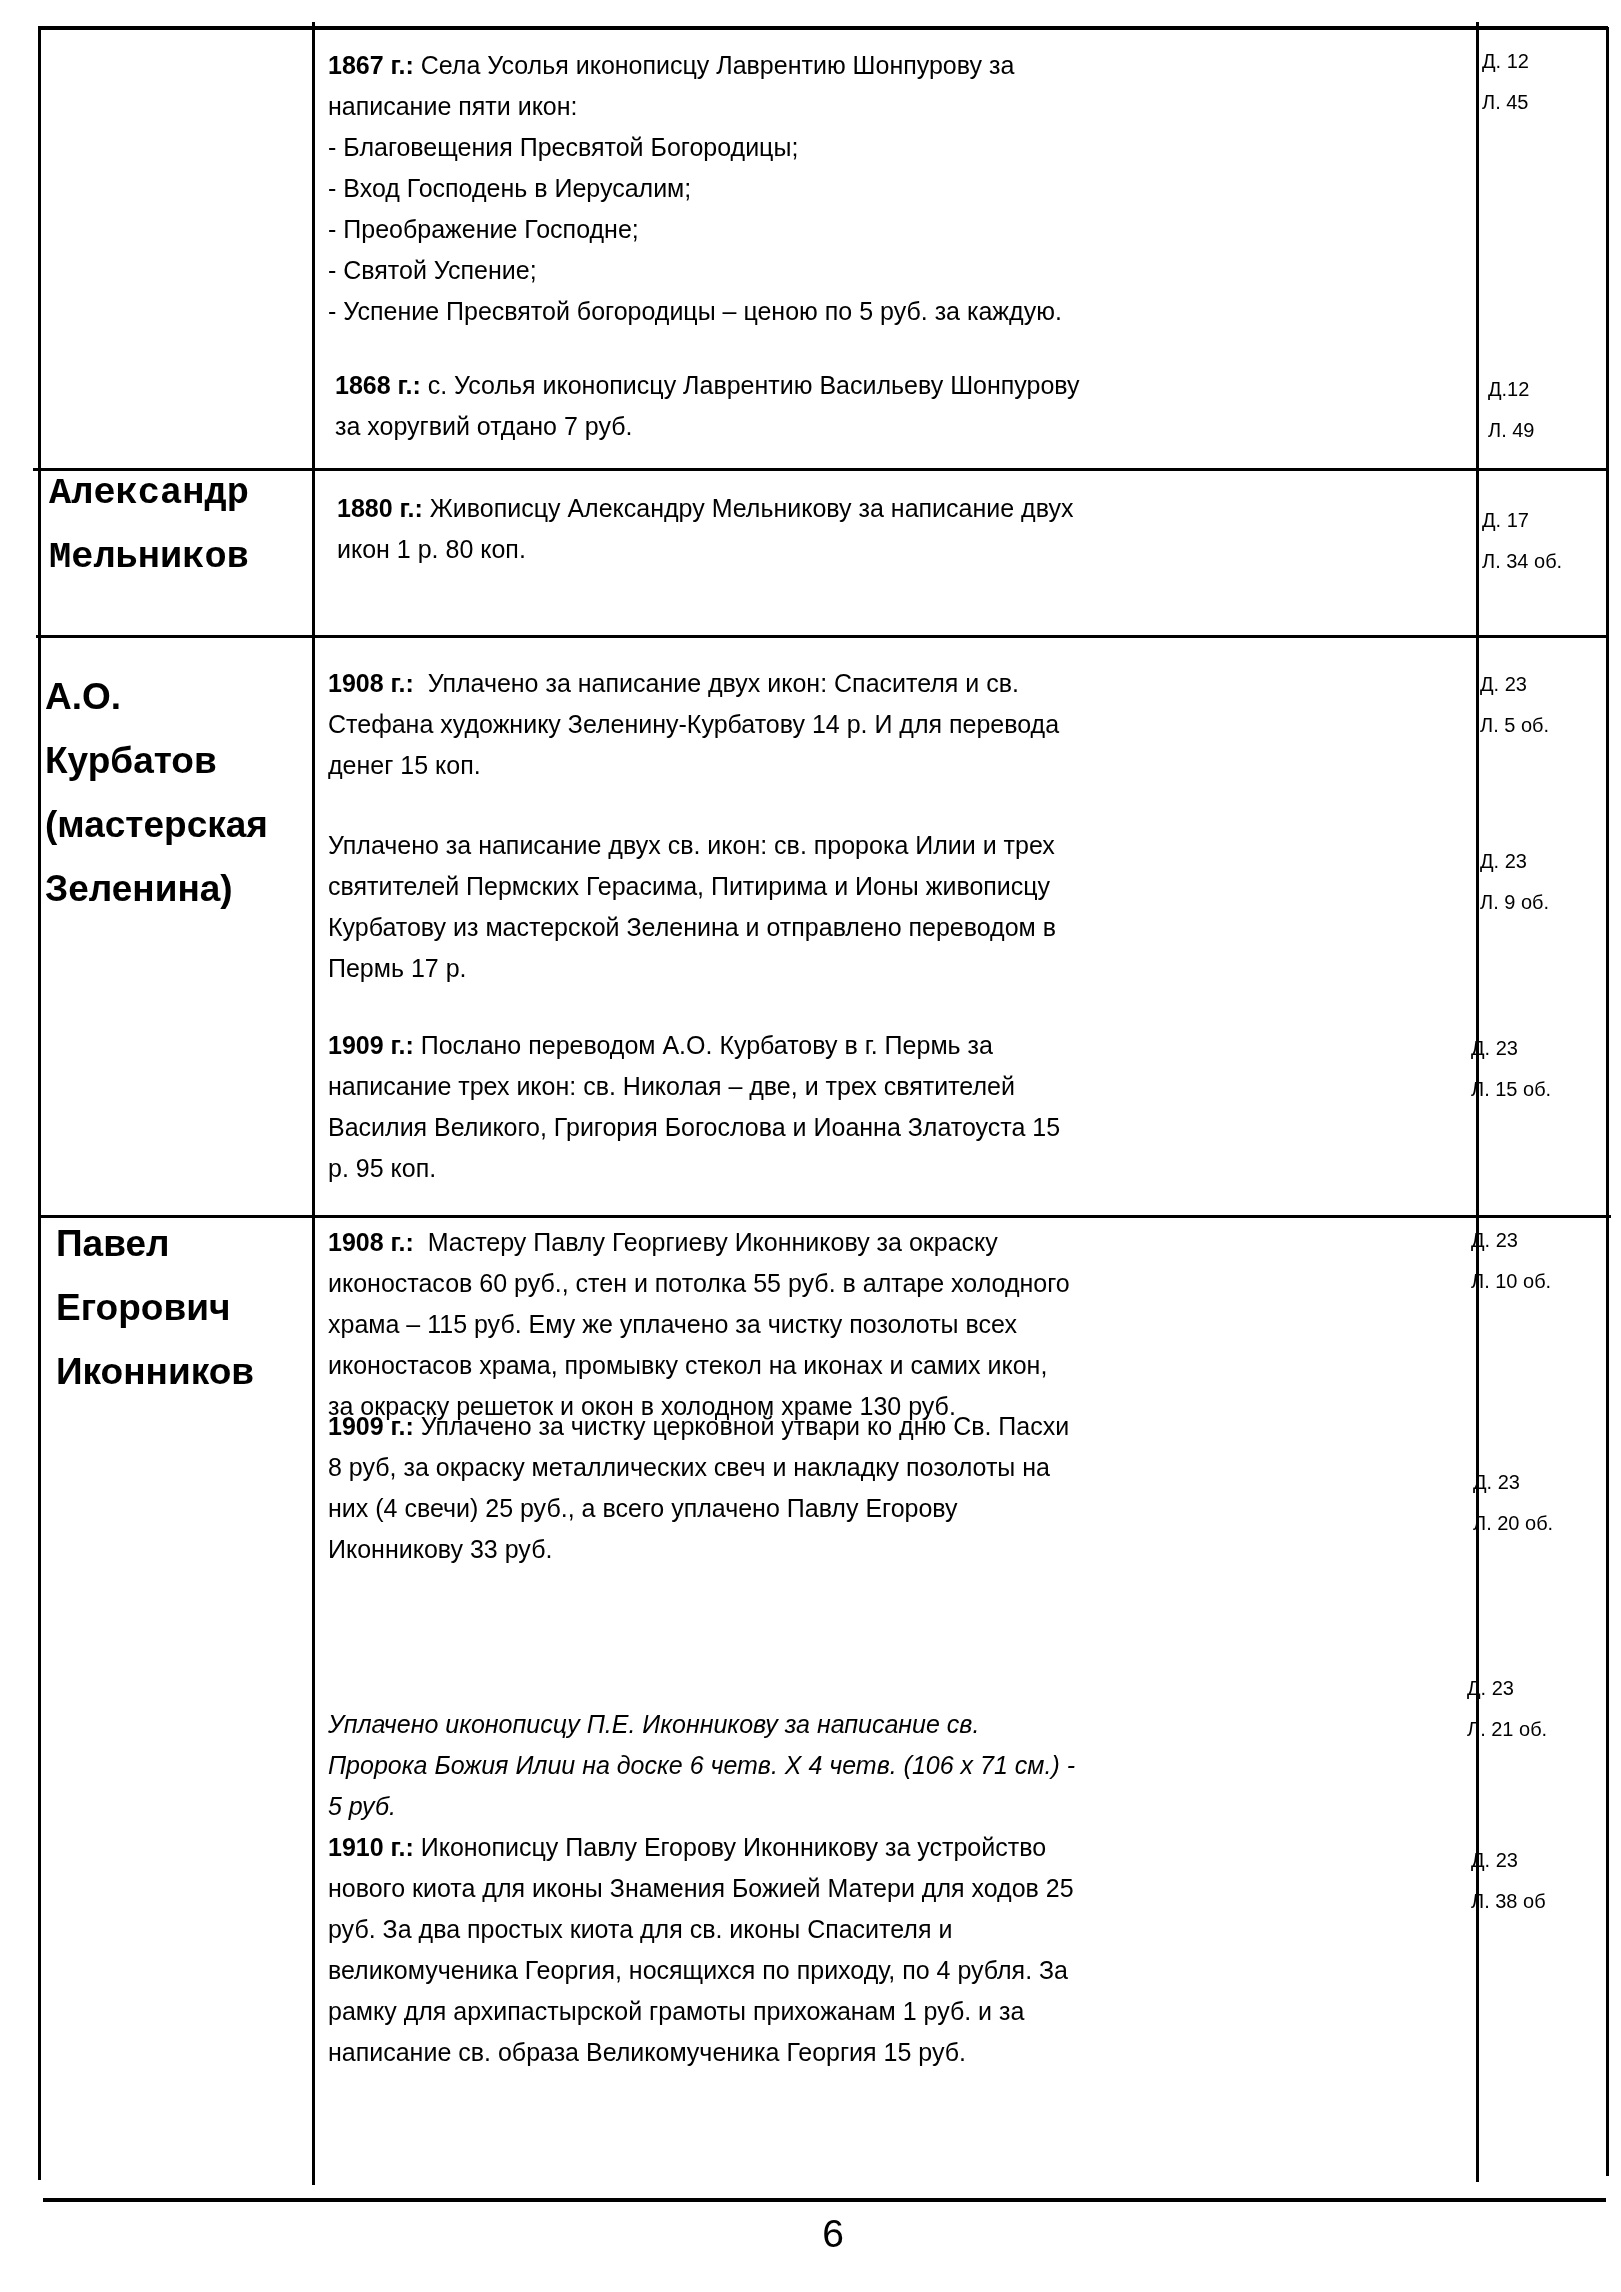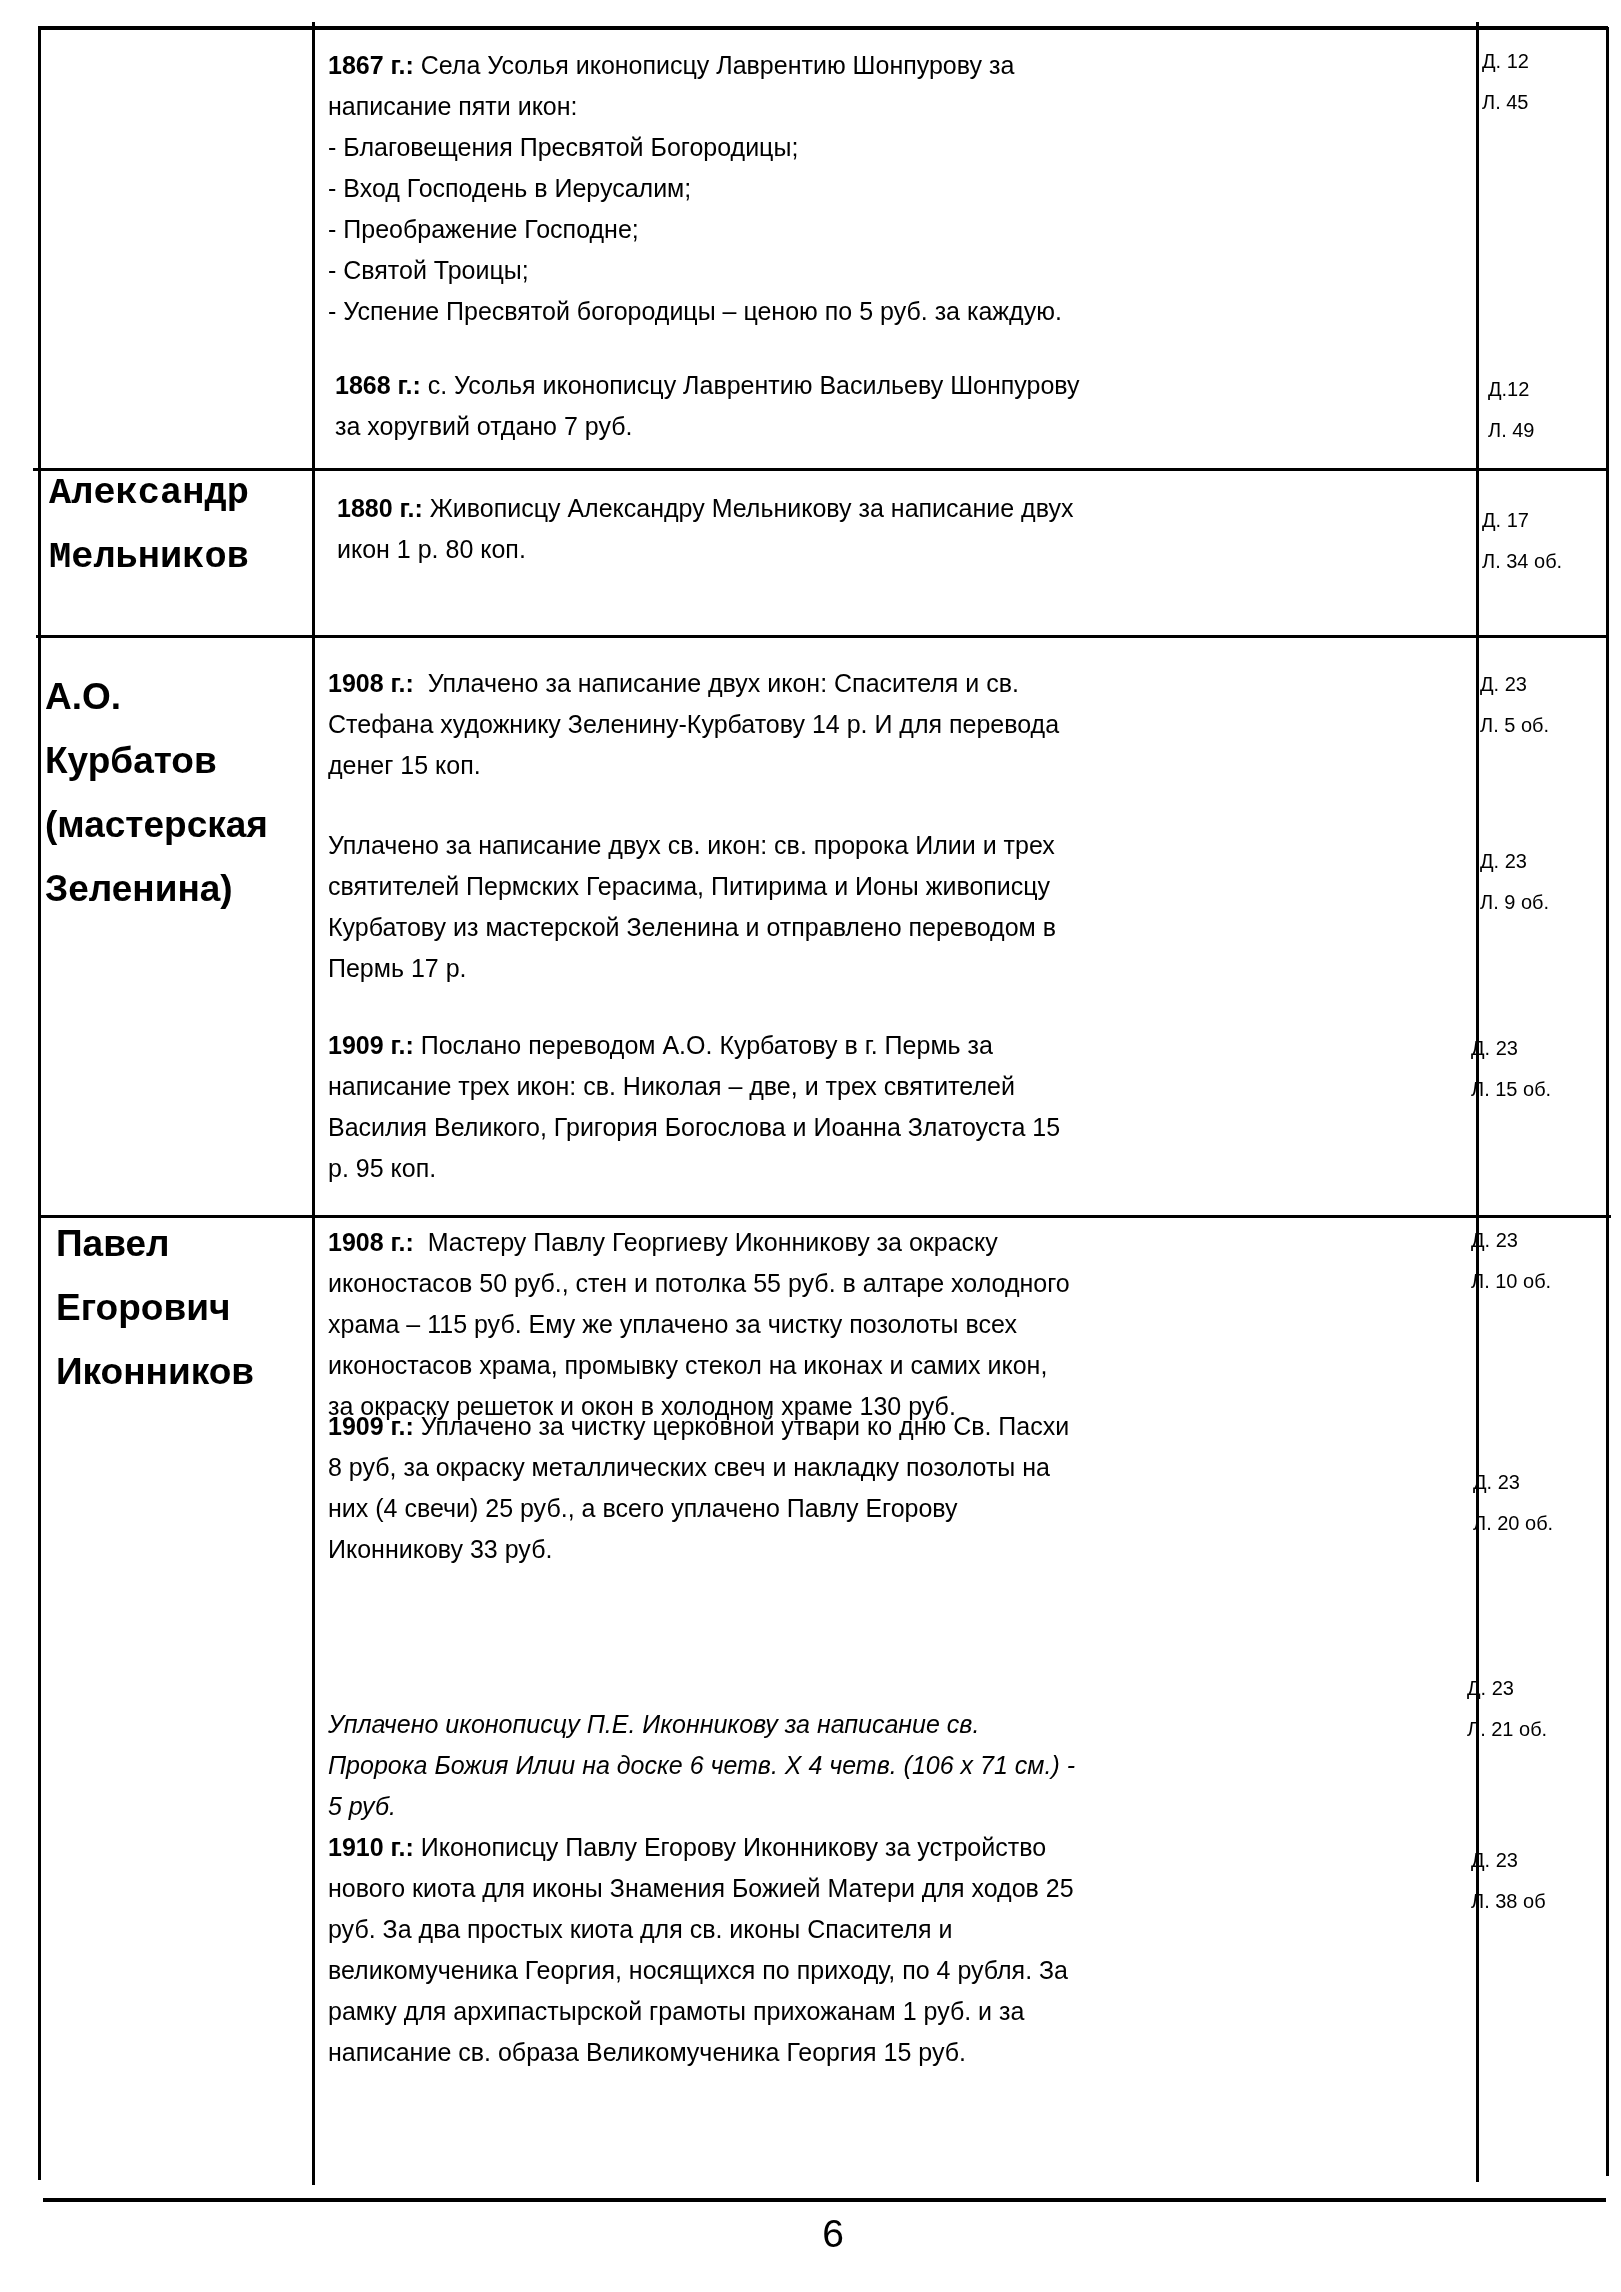--- a/index.html
+++ b/index.html
@@ -28,21 +28,21 @@
 
 <div class="hline" style="left:43px; top:2198px; width:1563px; height:3.6px;"></div>
 
 <div>
   <div class="entry" style="top:45px;">
     <div><b>1867 г.:</b><span> Села Усолья иконописцу Лаврентию Шонпурову за</span></div>
     <div>написание пяти икон:</div>
     <div>- Благовещения Пресвятой Богородицы;</div>
     <div>- Вход Господень в Иерусалим;</div>
     <div>- Преображение Господне;</div>
-    <div>- Святой Троицы;</div>
+    <div>- Святой Успение;</div>
     <div>- Успение Пресвятой богородицы – ценою по 5 руб. за каждую.</div>
   </div>
   <div class="ref" style="left:1482px; top:41px;">
     <div>Д. 12</div>
     <div>Л. 45</div>
   </div>
 
   <div class="entry" style="top:365px;margin-left:7px;">
     <div><b>1868 г.:</b><span> с. Усолья иконописцу Лаврентию Васильеву Шонпурову</span></div>
     <div>за хоругвий отдано 7 руб.</div>
@@ -109,21 +109,21 @@
 </div>
 
 <div>
   <div class="name" style="left:56px; top:1212px;">
     <div>Павел</div>
     <div>Егорович</div>
     <div>Иконников</div>
   </div>
   <div class="entry" style="top:1222px;">
     <div><b>1908 г.:</b><span style="white-space:pre">  Мастеру Павлу Георгиеву Иконникову за окраску</span></div>
-    <div>иконостасов 50 руб., стен и потолка 55 руб. в алтаре холодного</div>
+    <div>иконостасов 60 руб., стен и потолка 55 руб. в алтаре холодного</div>
     <div>храма – 115 руб. Ему же уплачено за чистку позолоты всех</div>
     <div>иконостасов храма, промывку стекол на иконах и самих икон,</div>
     <div>за окраску решеток и окон в холодном храме 130 руб.</div>
   </div>
   <div class="ref" style="left:1471px; top:1220px;">
     <div>Д. 23</div>
     <div>Л. 10 об.</div>
   </div>
 
   <div class="entry" style="top:1406px;">

